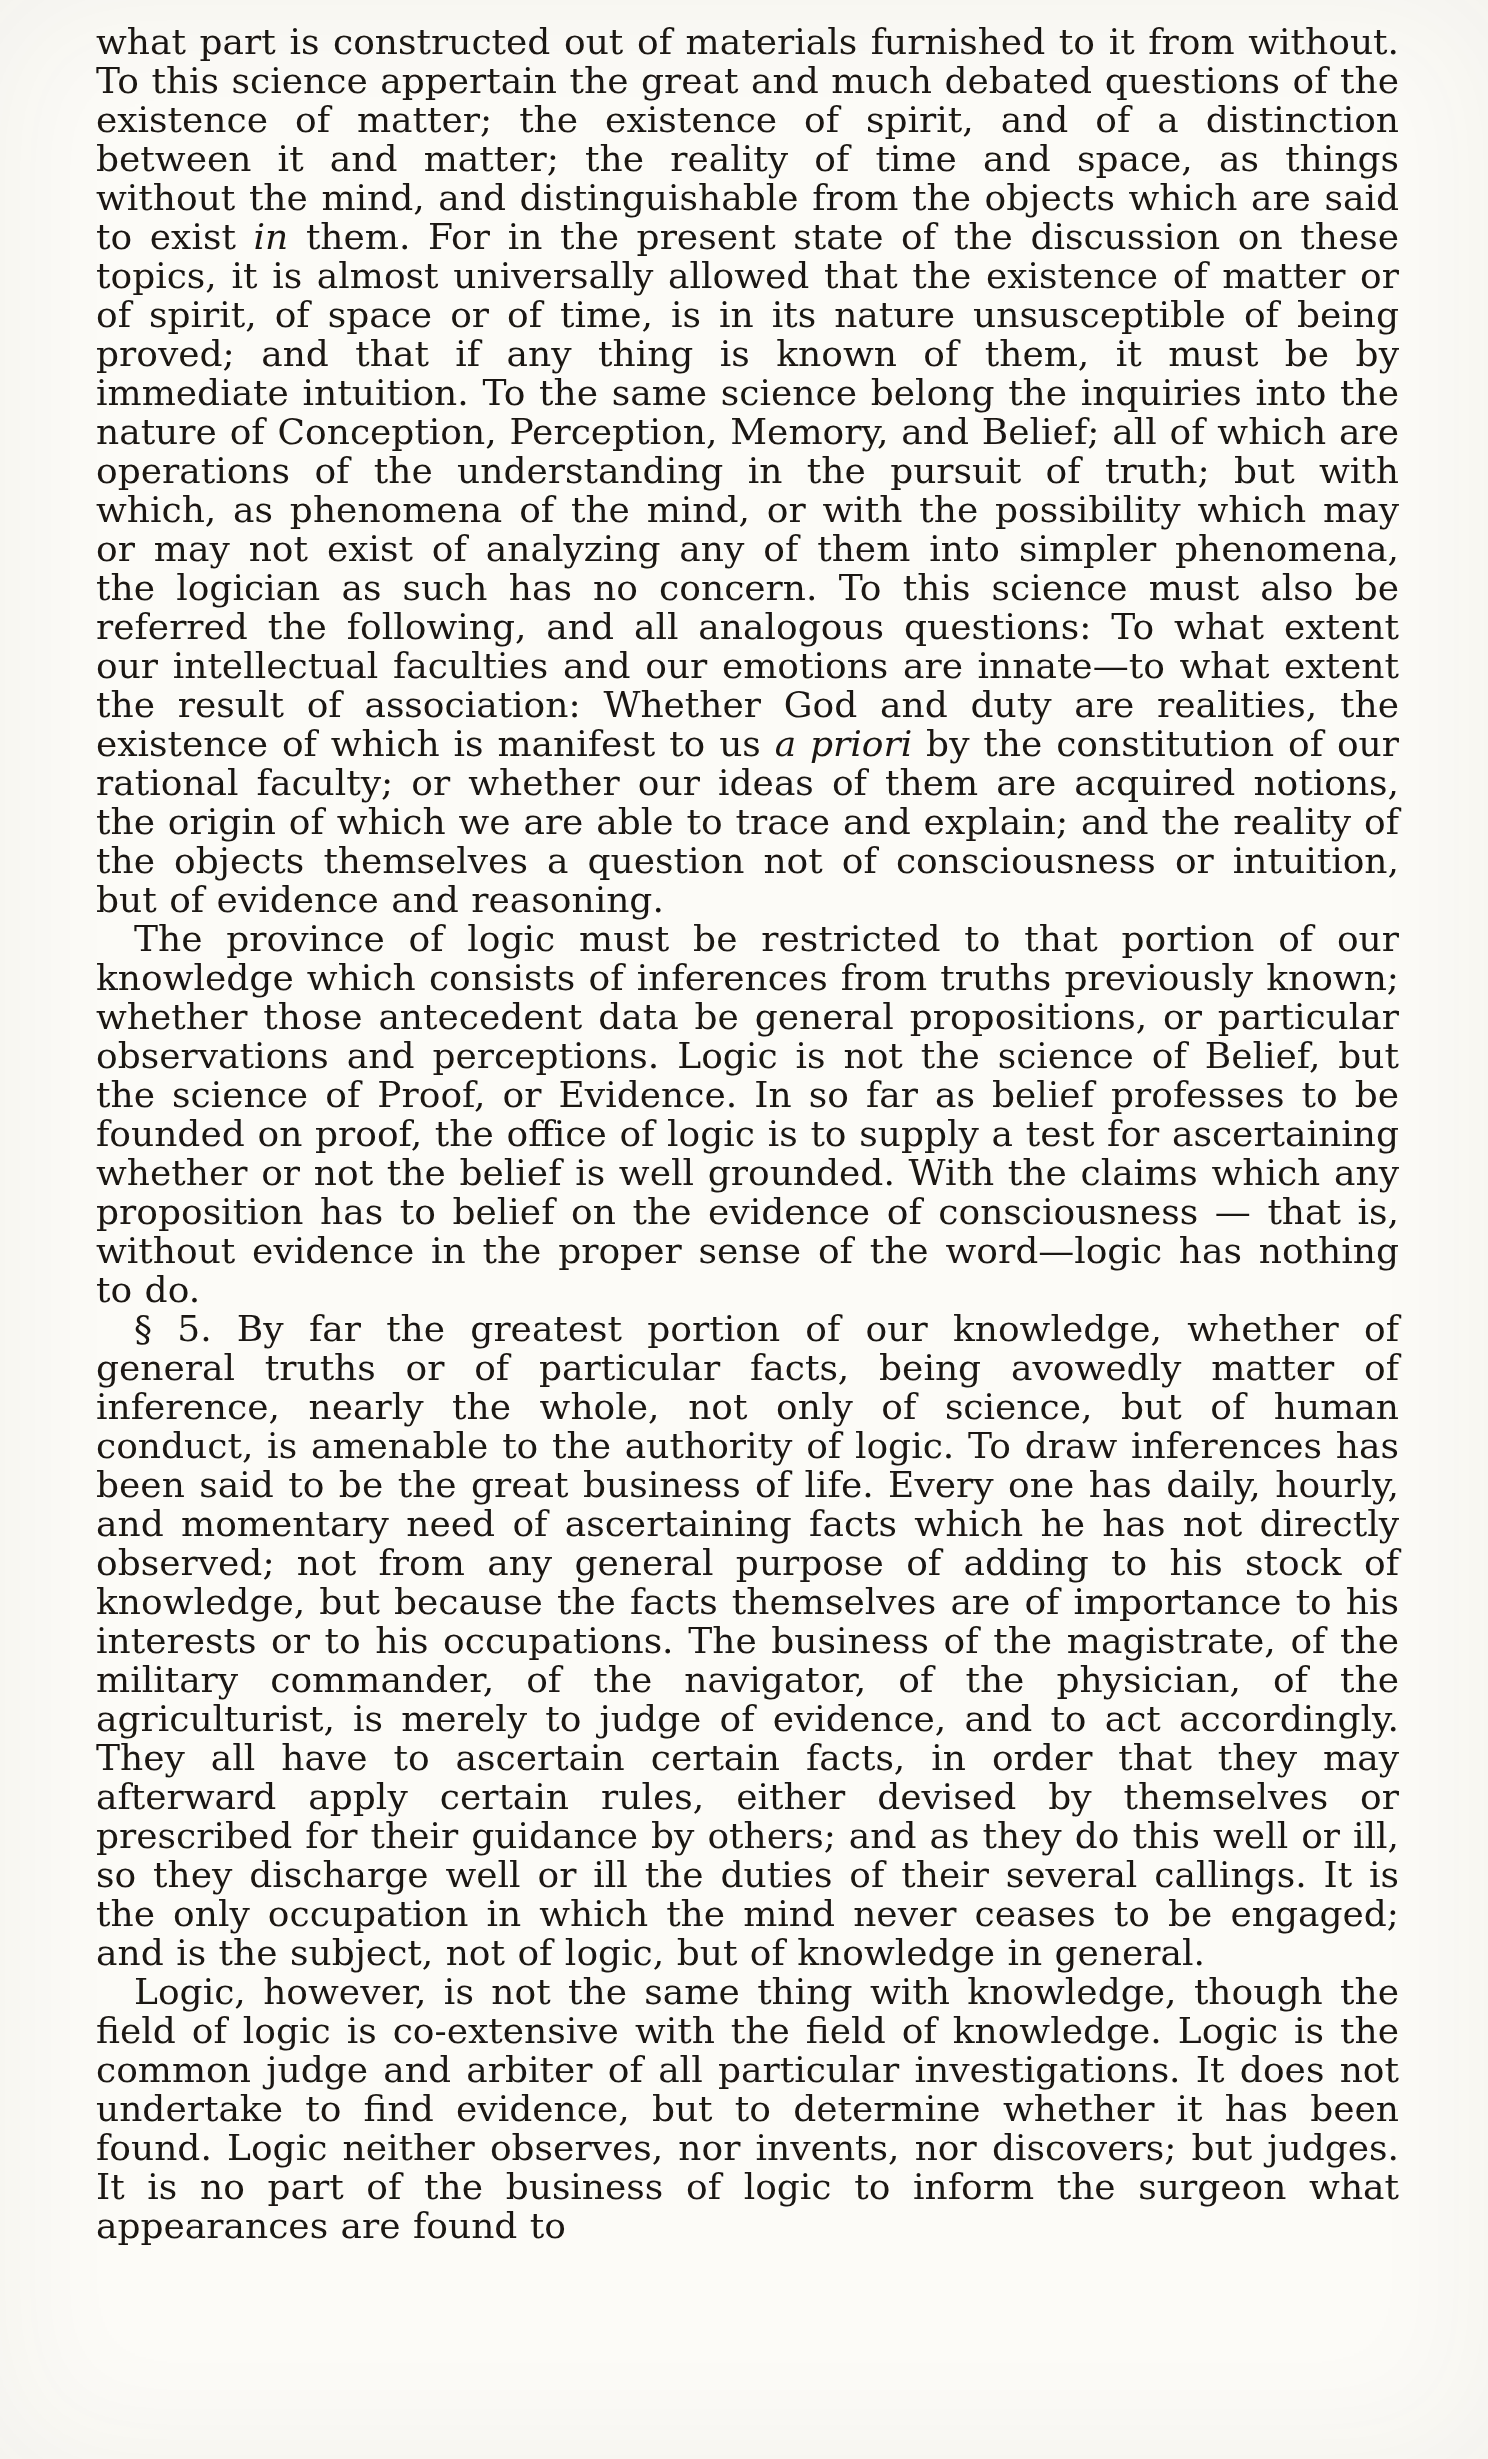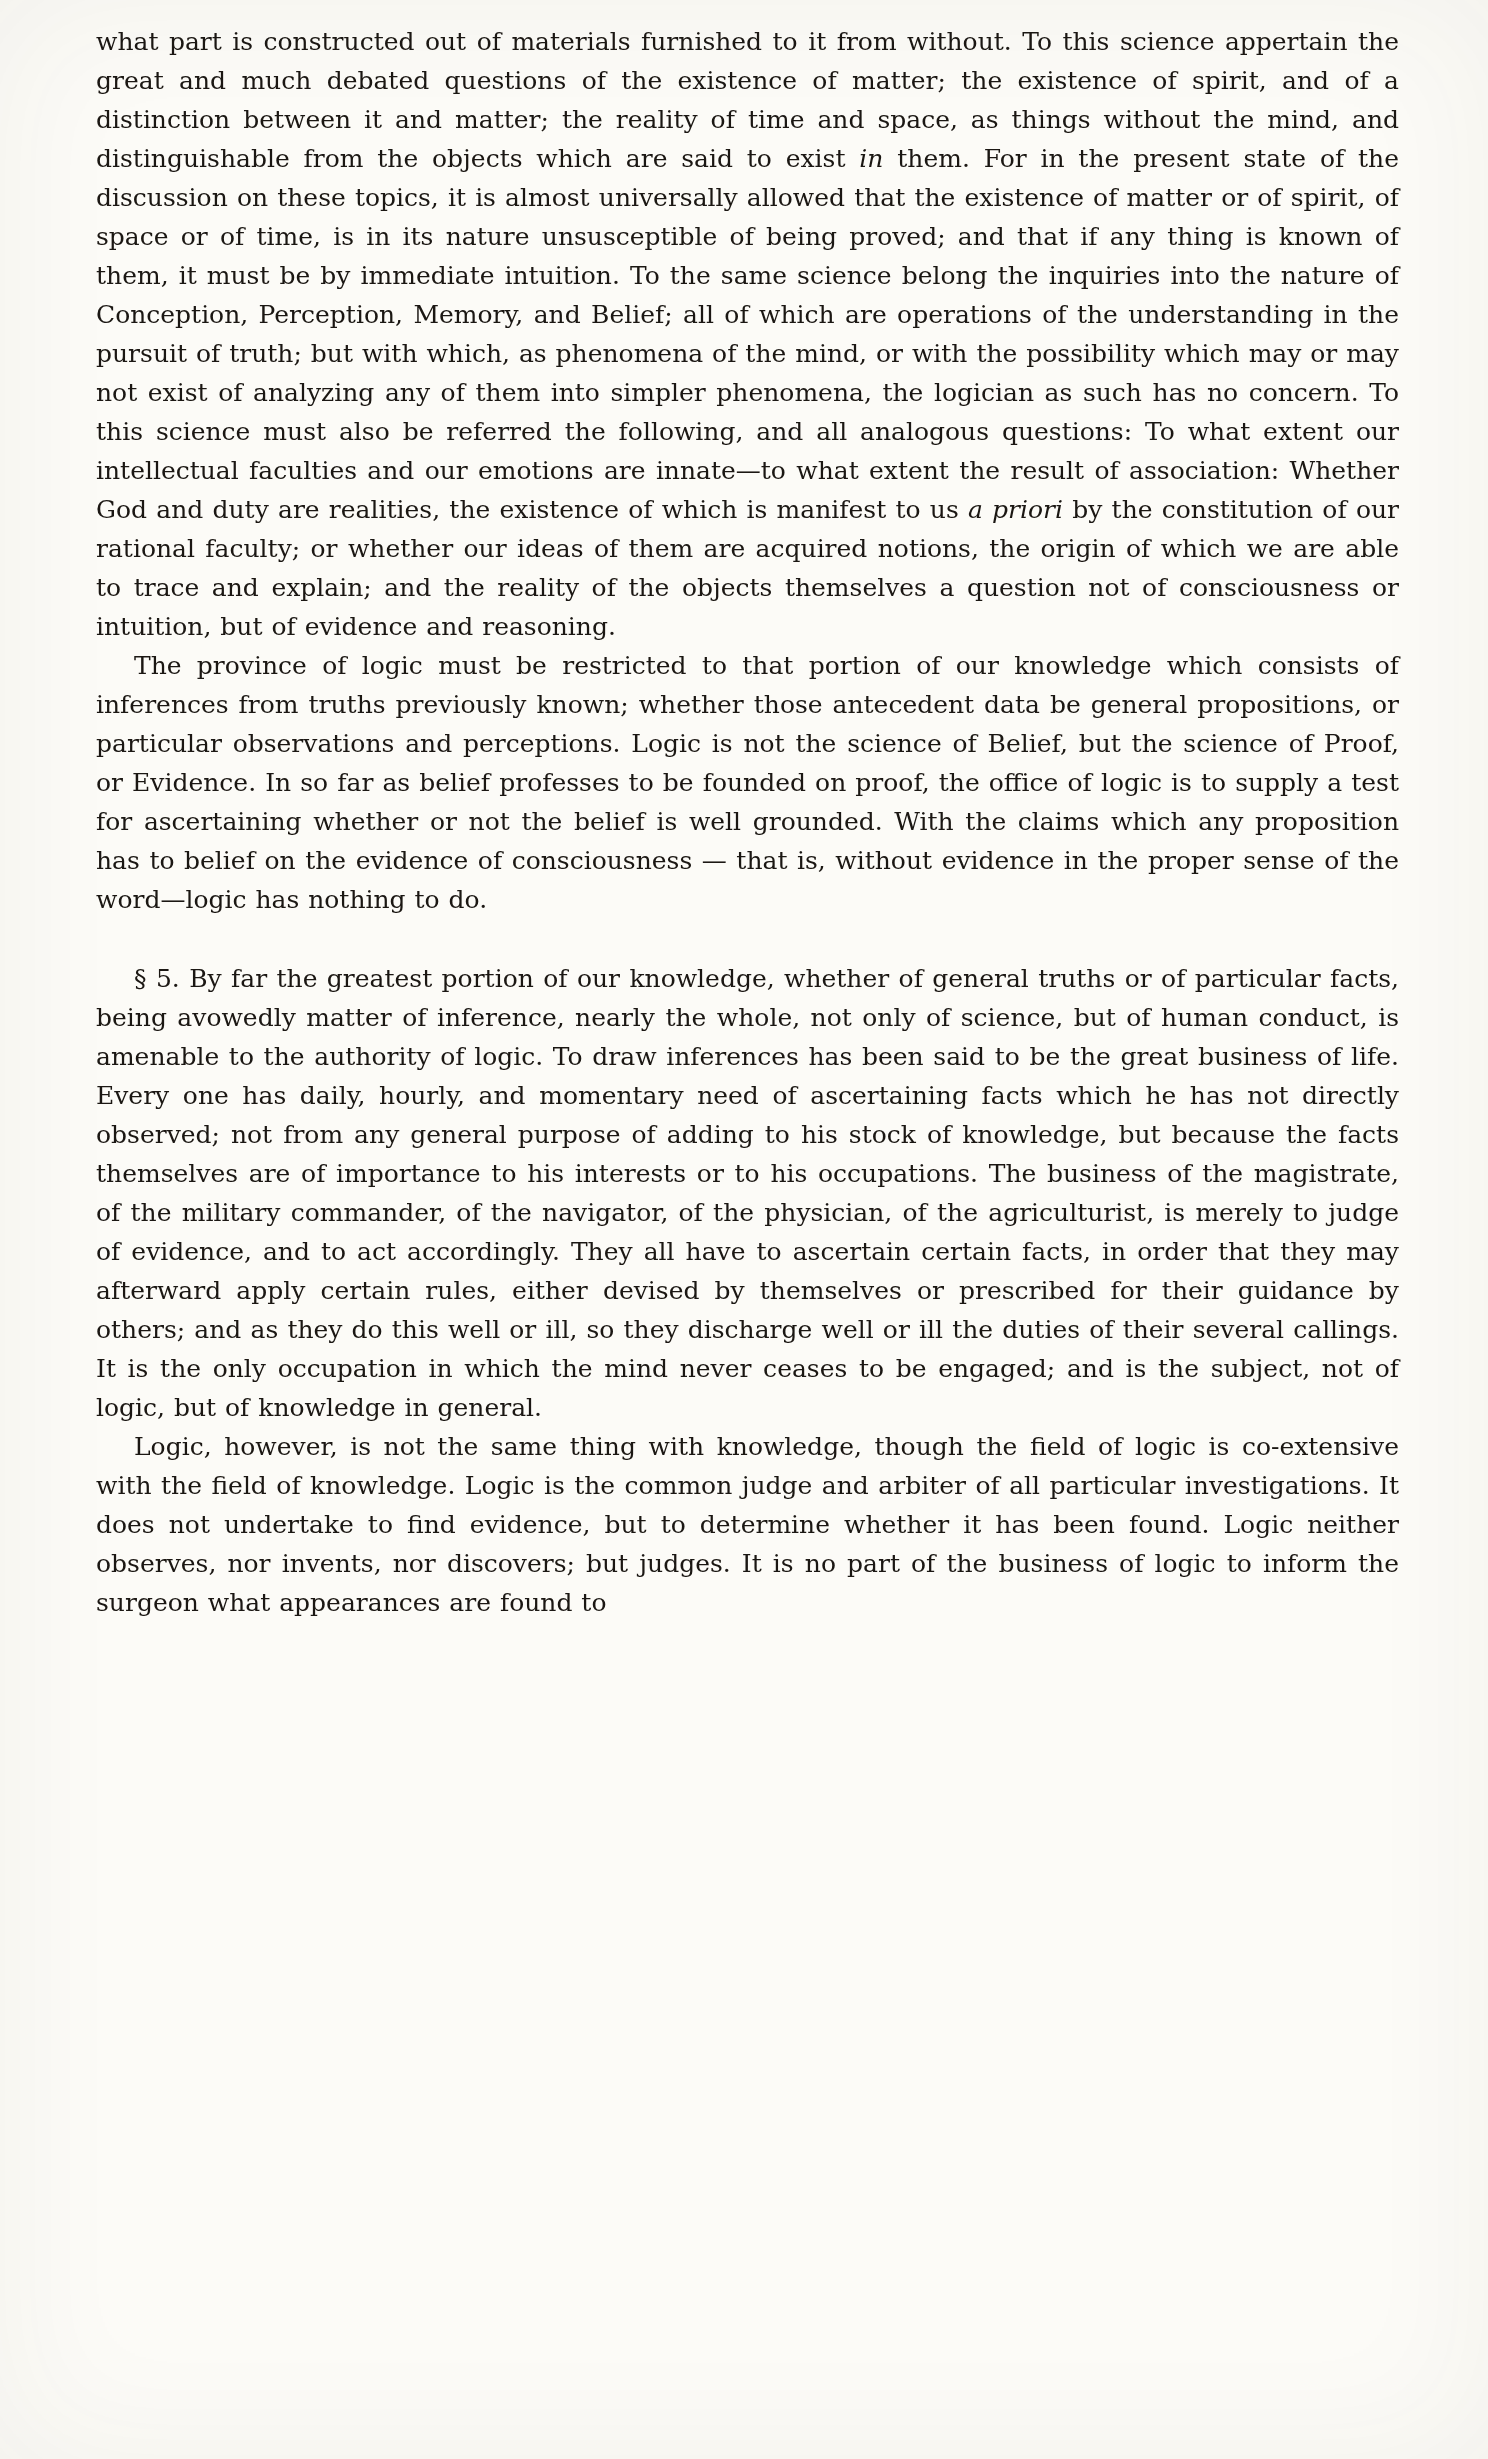--- a/index.html
+++ b/index.html
@@ -34,34 +34,33 @@
   .page-number {
     position: absolute;
     right: 4px;
     top: 6px;
     font-size: 30px;
     letter-spacing: 1px;
     color: #1b1713;
   }
   .page-body {
     margin: 22px 90px 0 96px;
-    font-size: 25px;
+    font-size: 36px;
     line-height: 39px;
     text-align: justify;
     word-spacing: 1px;
   }
   .para {
     margin: 0;
     padding: 0;
   }
   .para.indent {
     text-indent: 38px;
   }
   .para.section-start {
-    margin-top: 40px;
   }
   .para i {
     font-style: italic;
   }
 </style>
 </head>
 <body>
 
 <div class="page">
 

